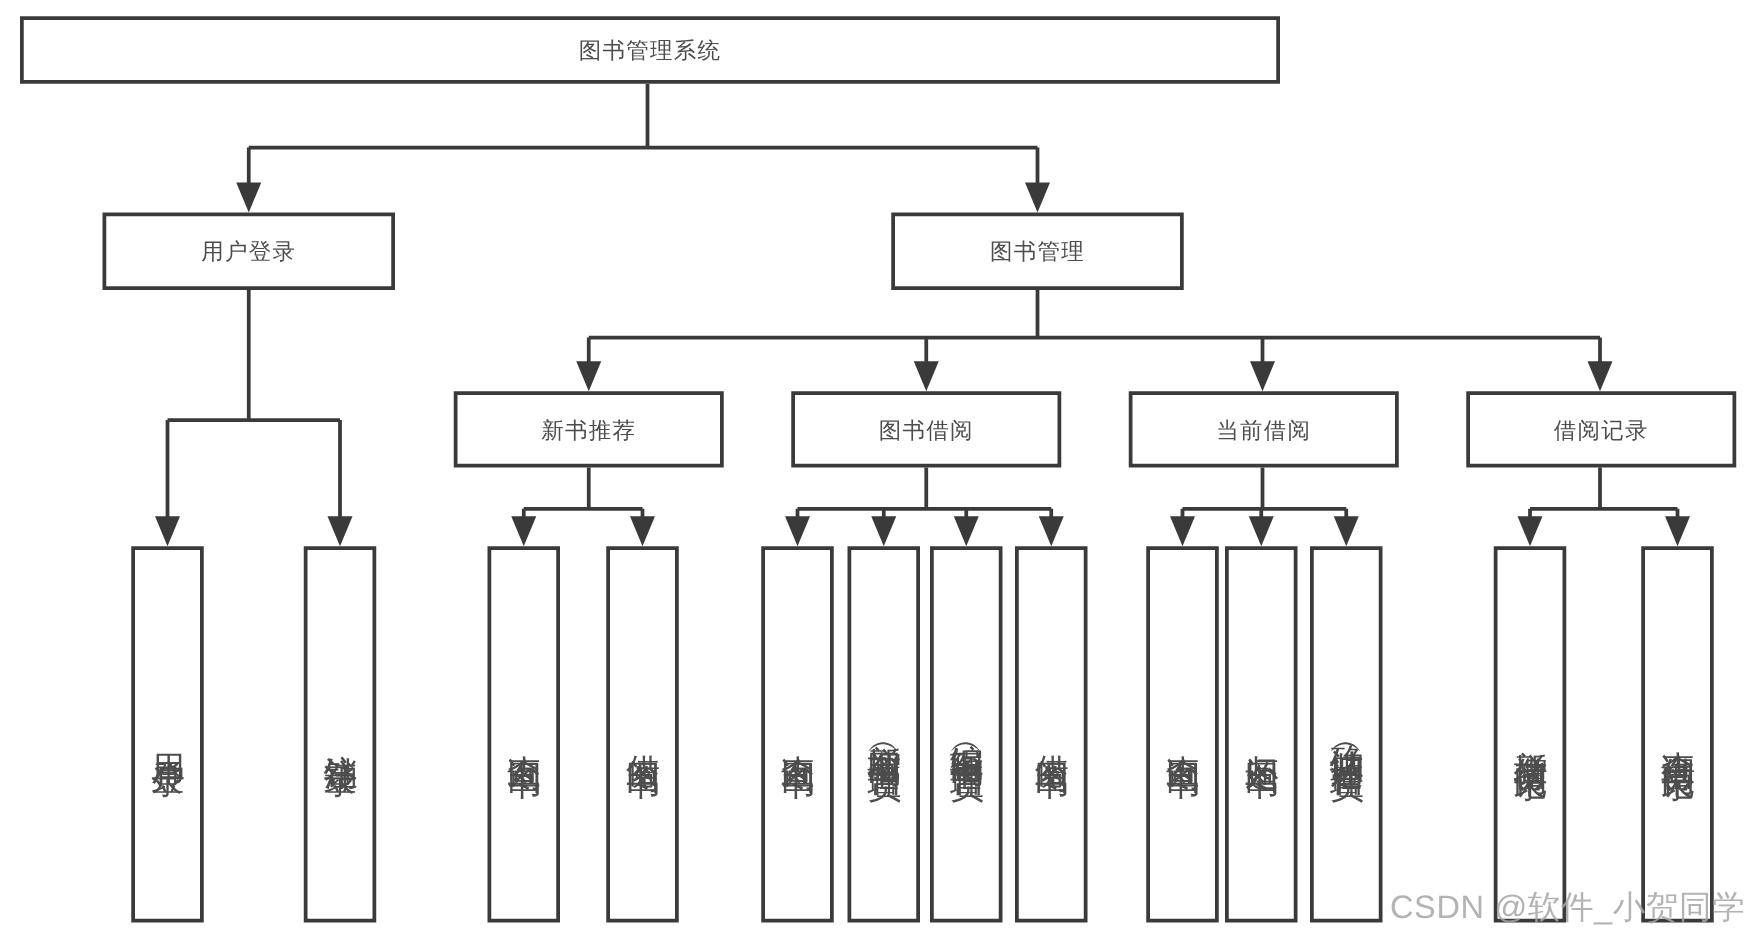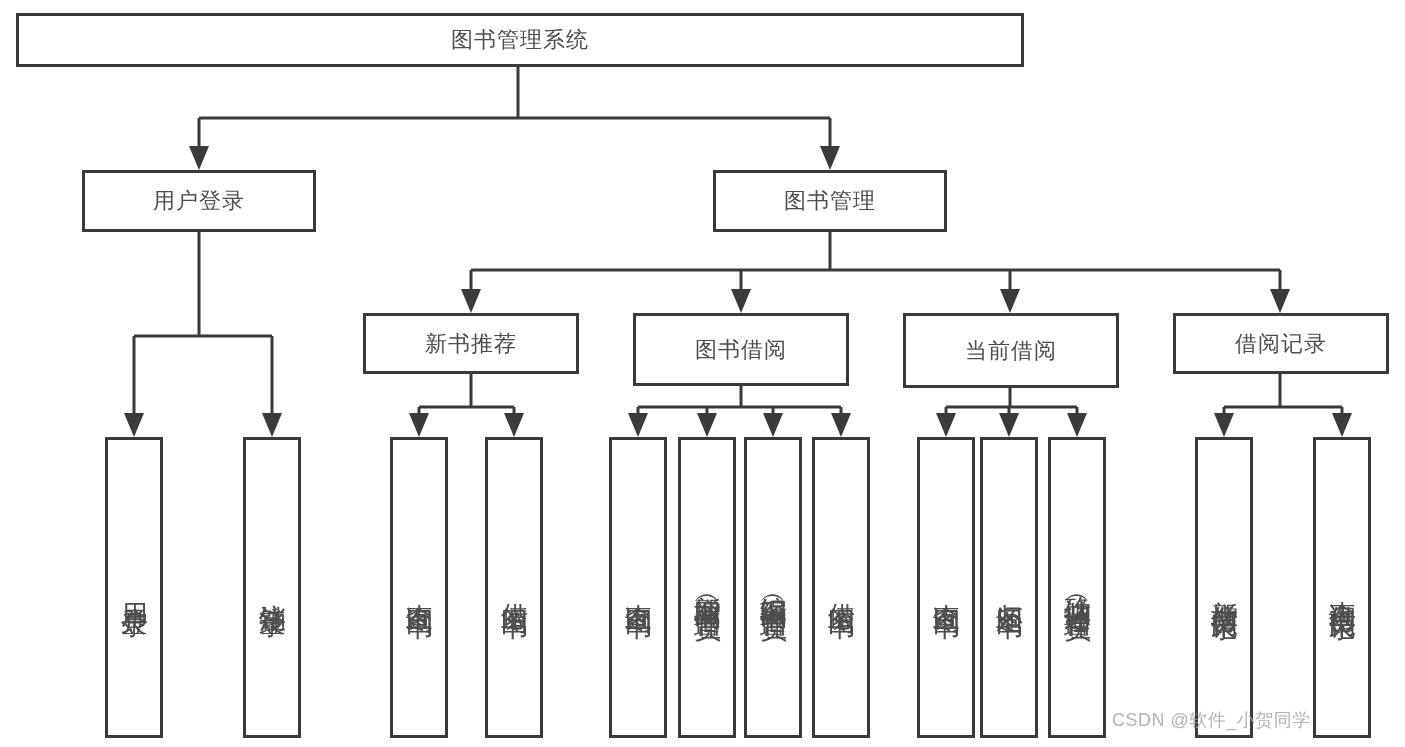--- a/index.html
+++ b/index.html
@@ -22,34 +22,34 @@
     position: absolute;
     box-sizing: border-box;
     border: 3px solid var(--line);
     background: #fff;
     display: flex;
     align-items: center;
     justify-content: center;
     color: var(--text);
     text-align: center;
   }
-  .hnode { font-size: 22px; letter-spacing: 1px; }
+  .hnode { font-size: 18px; letter-spacing: 1px; }
   .vnode { padding: 4px 0; }
   .vtext {
     writing-mode: vertical-rl;
     text-orientation: mixed;
     font-size: 27px;
     line-height: 1.0;
     letter-spacing: 3px;
   }
   .watermark {
     position: absolute;
     left: 1112px;
     top: 708px;
-    font-size: 18px;
+    font-size: 26px;
     color: var(--wm);
     opacity: 0.85;
     white-space: nowrap;
     letter-spacing: 0.5px;
   }
 </style>
 </head>
 <body>
 
 <div id="stage">
@@ -93,22 +93,22 @@
       <polygon points="1332,413 1352,413 1342,437"></polygon>
     </g>
   </svg>
 
   <div class="node hnode" style="left:16px; top:13px; width:1008px; height:54px;">图书管理系统</div>
 
   <div class="node hnode" style="left:82px; top:170px; width:234px; height:62px;">用户登录</div>
   <div class="node hnode" style="left:363px; top:313px; width:216px; height:61px;">新书推荐</div>
 
   <div class="node hnode" style="left:713px; top:170px; width:234px; height:62px;">图书管理</div>
-  <div class="node hnode" style="left:633px; top:313px; width:216px; height:73px;">图书借阅</div>
-  <div class="node hnode" style="left:903px; top:313px; width:216px; height:75px;">当前借阅</div>
+  <div class="node hnode" style="left:633px; top:313px; width:216px; height:61px;">图书借阅</div>
+  <div class="node hnode" style="left:903px; top:313px; width:216px; height:61px;">当前借阅</div>
   <div class="node hnode" style="left:1173px; top:313px; width:216px; height:61px;text-align:right;">借阅记录</div>
 
   <div class="node vnode" style="left:105px; top:437px; width:58px; height:301px;">
     <span class="vtext">用户登录</span>
   </div>
   <div class="node vnode" style="left:243px; top:437px; width:58px; height:301px;">
     <span class="vtext">注销登录</span>
   </div>
 
   <div class="node vnode" style="left:390px; top:437px; width:58px; height:301px;">

